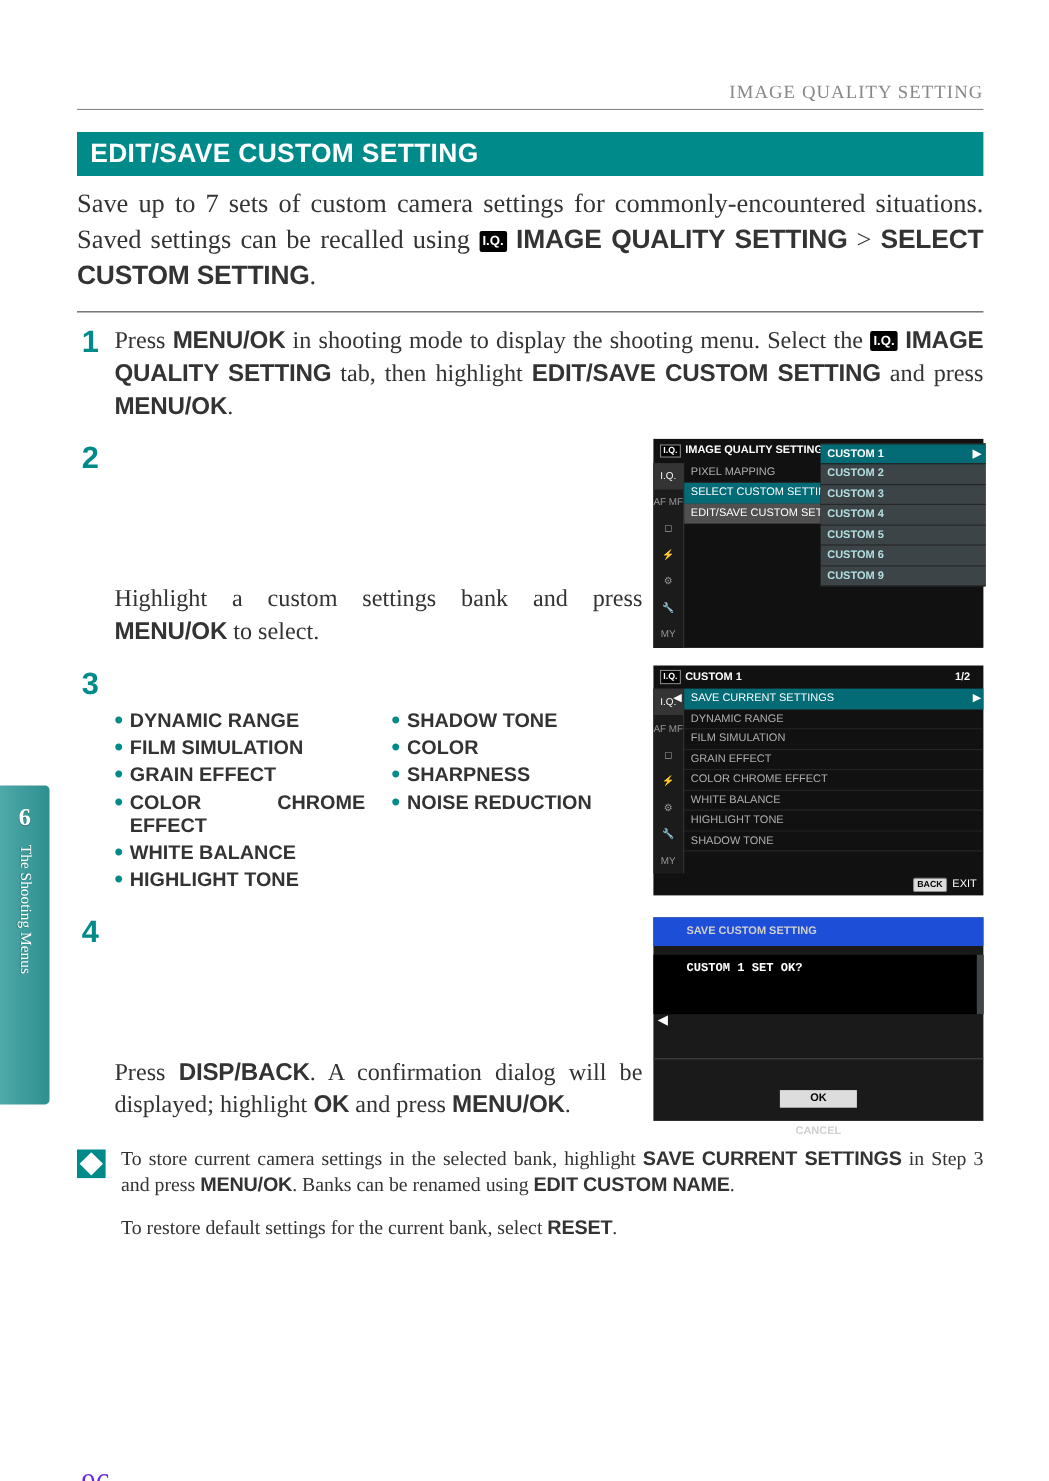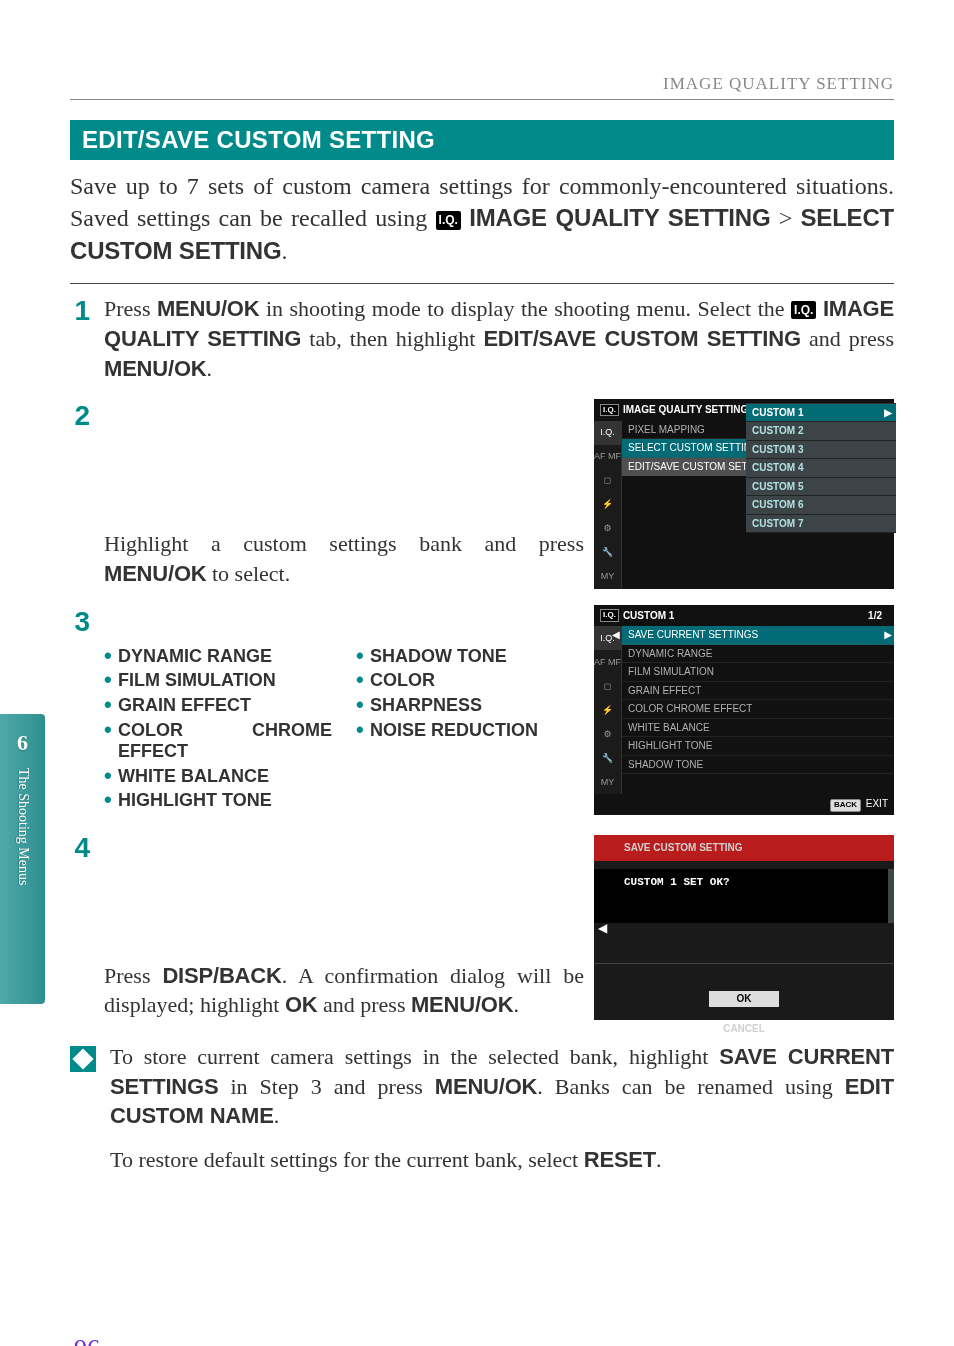--- a/index.html
+++ b/index.html
@@ -36,32 +36,32 @@
   .cam-item { padding:2px 6px; font-size:10px; color:#b0b0b0; border-bottom:1px solid rgba(80,80,80,0.3); }
   .cam-item.hi { background:#036b75; color:#fff; }
   .cam-item.hi-arrow { background:#505050; color:#fff; position:relative; }
   .cam-popup { position:absolute; top:-18px; right:-2px; width:150px; background:#111; border-top:1px solid #333; }
   .cam-popup .p-item { background:#3c4448; color:#b2e0e0; font-size:10px; padding:2px 6px; border-bottom:1px solid #232323; font-weight:bold;}
   .cam-popup .p-item.sel { background:#036b75; color:#fff; position:relative; }
   .cam-foot { text-align:right; padding:3px 6px; color:#fff; font-size:10px; }
   .cam-foot .back { display:inline-block; border:1px solid #888; background:#ddd; color:#000; font-size:8px; padding:0 3px; border-radius:2px; margin-right:2px; font-weight:bold; }
   
   .dlg-cam { width:300px; height:185px; background:#1a1a1a; font-family:Arial,sans-serif; position:relative; flex-shrink:0; margin-top:4px; }
-  .dlg-top { background:#b91c1c; color:#d0d0d0; font-size:10px; padding:6px 30px; font-weight:bold; }
+  .dlg-top { background:#1d4ed8; color:#d0d0d0; font-size:10px; padding:6px 30px; font-weight:bold; }
   .dlg-q { color:#fff; font-size:11px; font-weight:bold; padding:8px 30px 40px 30px; border-bottom:1px solid #404547;}
   .dlg-q-box{ background:#000; border-right:6px solid #404547; padding:6px 10px 34px 10px; margin:0 -30px 0 -30px; padding-left:30px;font-family:Liberation Mono, monospace;}
   .dlg-options { text-align:center; padding-top:16px; }
   .dlg-opt { display:inline-block; min-width:70px; color:#d0d0d0; font-size:10px; font-weight:bold; padding:1px 0; }
   .dlg-opt.sel { background:#ddd; color:#000; }
   .dlg-arrow { position:absolute; left:4px; top:50%; transform:translateY(-50%); color:#fff; font-size:12px; }
   
   .tip-row { display:flex; gap:14px; margin-top:22px; }
   .tip-icon { width:26px; height:26px; background:#008a8a; position:relative; flex-shrink:0; margin-top:4px; }
   .tip-icon:before { content:""; position:absolute; left:50%; top:50%; width:15px; height:15px; background:#fff; transform:translate(-50%,-50%) rotate(45deg); }
-  .tip-text { flex:1; font-size:22px; line-height:1.35; text-align:justify; }
+  .tip-text { flex:1; font-size:18px; line-height:1.35; text-align:justify; }
   
   .side-tab { position:absolute; left:0; top:670px; width:45px; height:290px; background:linear-gradient(to right,#4fa9a9,#2e8f8f); color:#fff; font-family:Georgia,serif; display:flex; flex-direction:column; align-items:center; padding-top:16px; border-radius:0 4px 4px 0;}
   .side-tab .chap-num { font-size:22px; font-weight:bold; text-shadow:0 1px 1px rgba(0,0,0,0.3);}
   .side-tab .chap-label { writing-mode:vertical-rl; font-size:14px; margin-top:12px; text-shadow:0 1px 1px rgba(0,0,0,0.3); }
   .page-num { position:absolute; left:74px; bottom:26px; font-size:26px; font-family:Georgia,serif; color:#6d28d9;}
 </style>
 </head>
 <body>
 
 <div class="page">
@@ -129,21 +129,21 @@
                   <span>EDIT/SAVE CUSTOM SETTING</span>
                   <span style="position:absolute; right:128px; top:2px; color:#fff;">◀</span>
                 </div>
                 <div class="cam-popup" id="cam2-popup">
                     <div class="p-item sel">CUSTOM 1<span style="position: absolute; right: 4px;">▶</span></div>
                     <div class="p-item">CUSTOM 2</div>
                     <div class="p-item">CUSTOM 3</div>
                     <div class="p-item">CUSTOM 4</div>
                     <div class="p-item">CUSTOM 5</div>
                     <div class="p-item">CUSTOM 6</div>
-                    <div class="p-item">CUSTOM 7</div>
+                    <div class="p-item">CUSTOM 9</div>
                   </div>
               </div>
             </div>
           </div>
         </div>
       </div>
     </li>
 
     <li>
       <div class="step-num">3</div>

